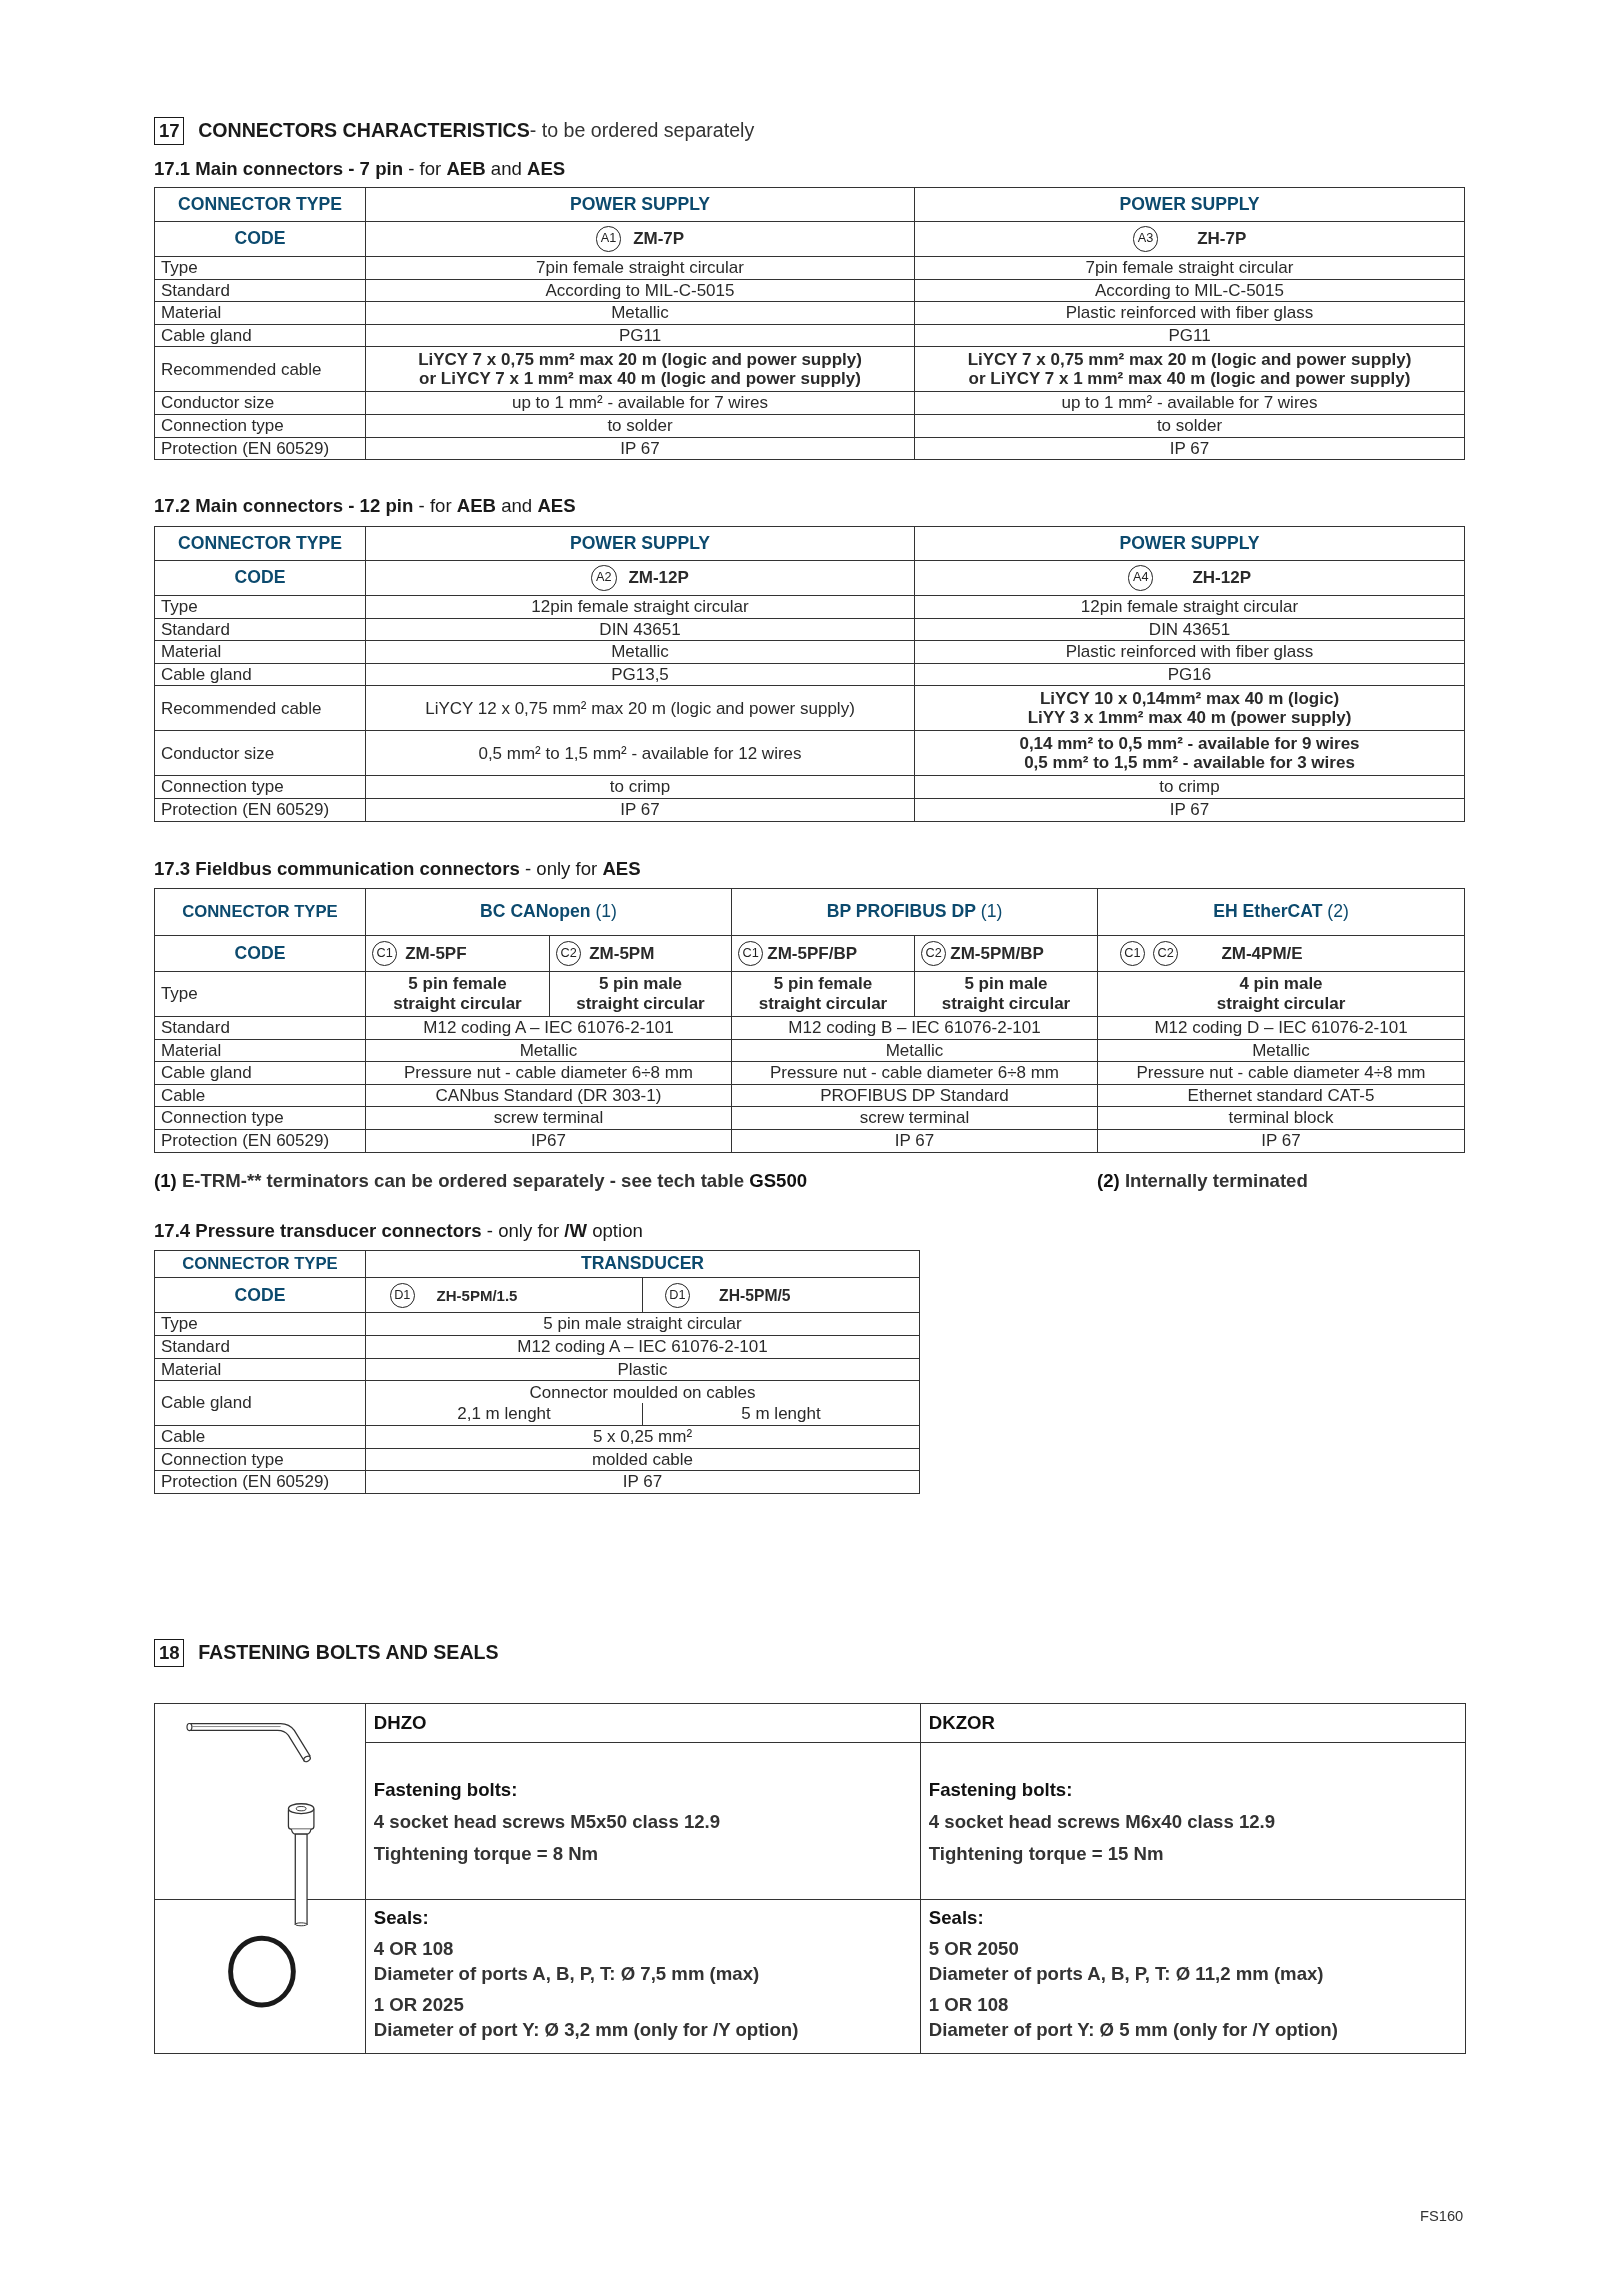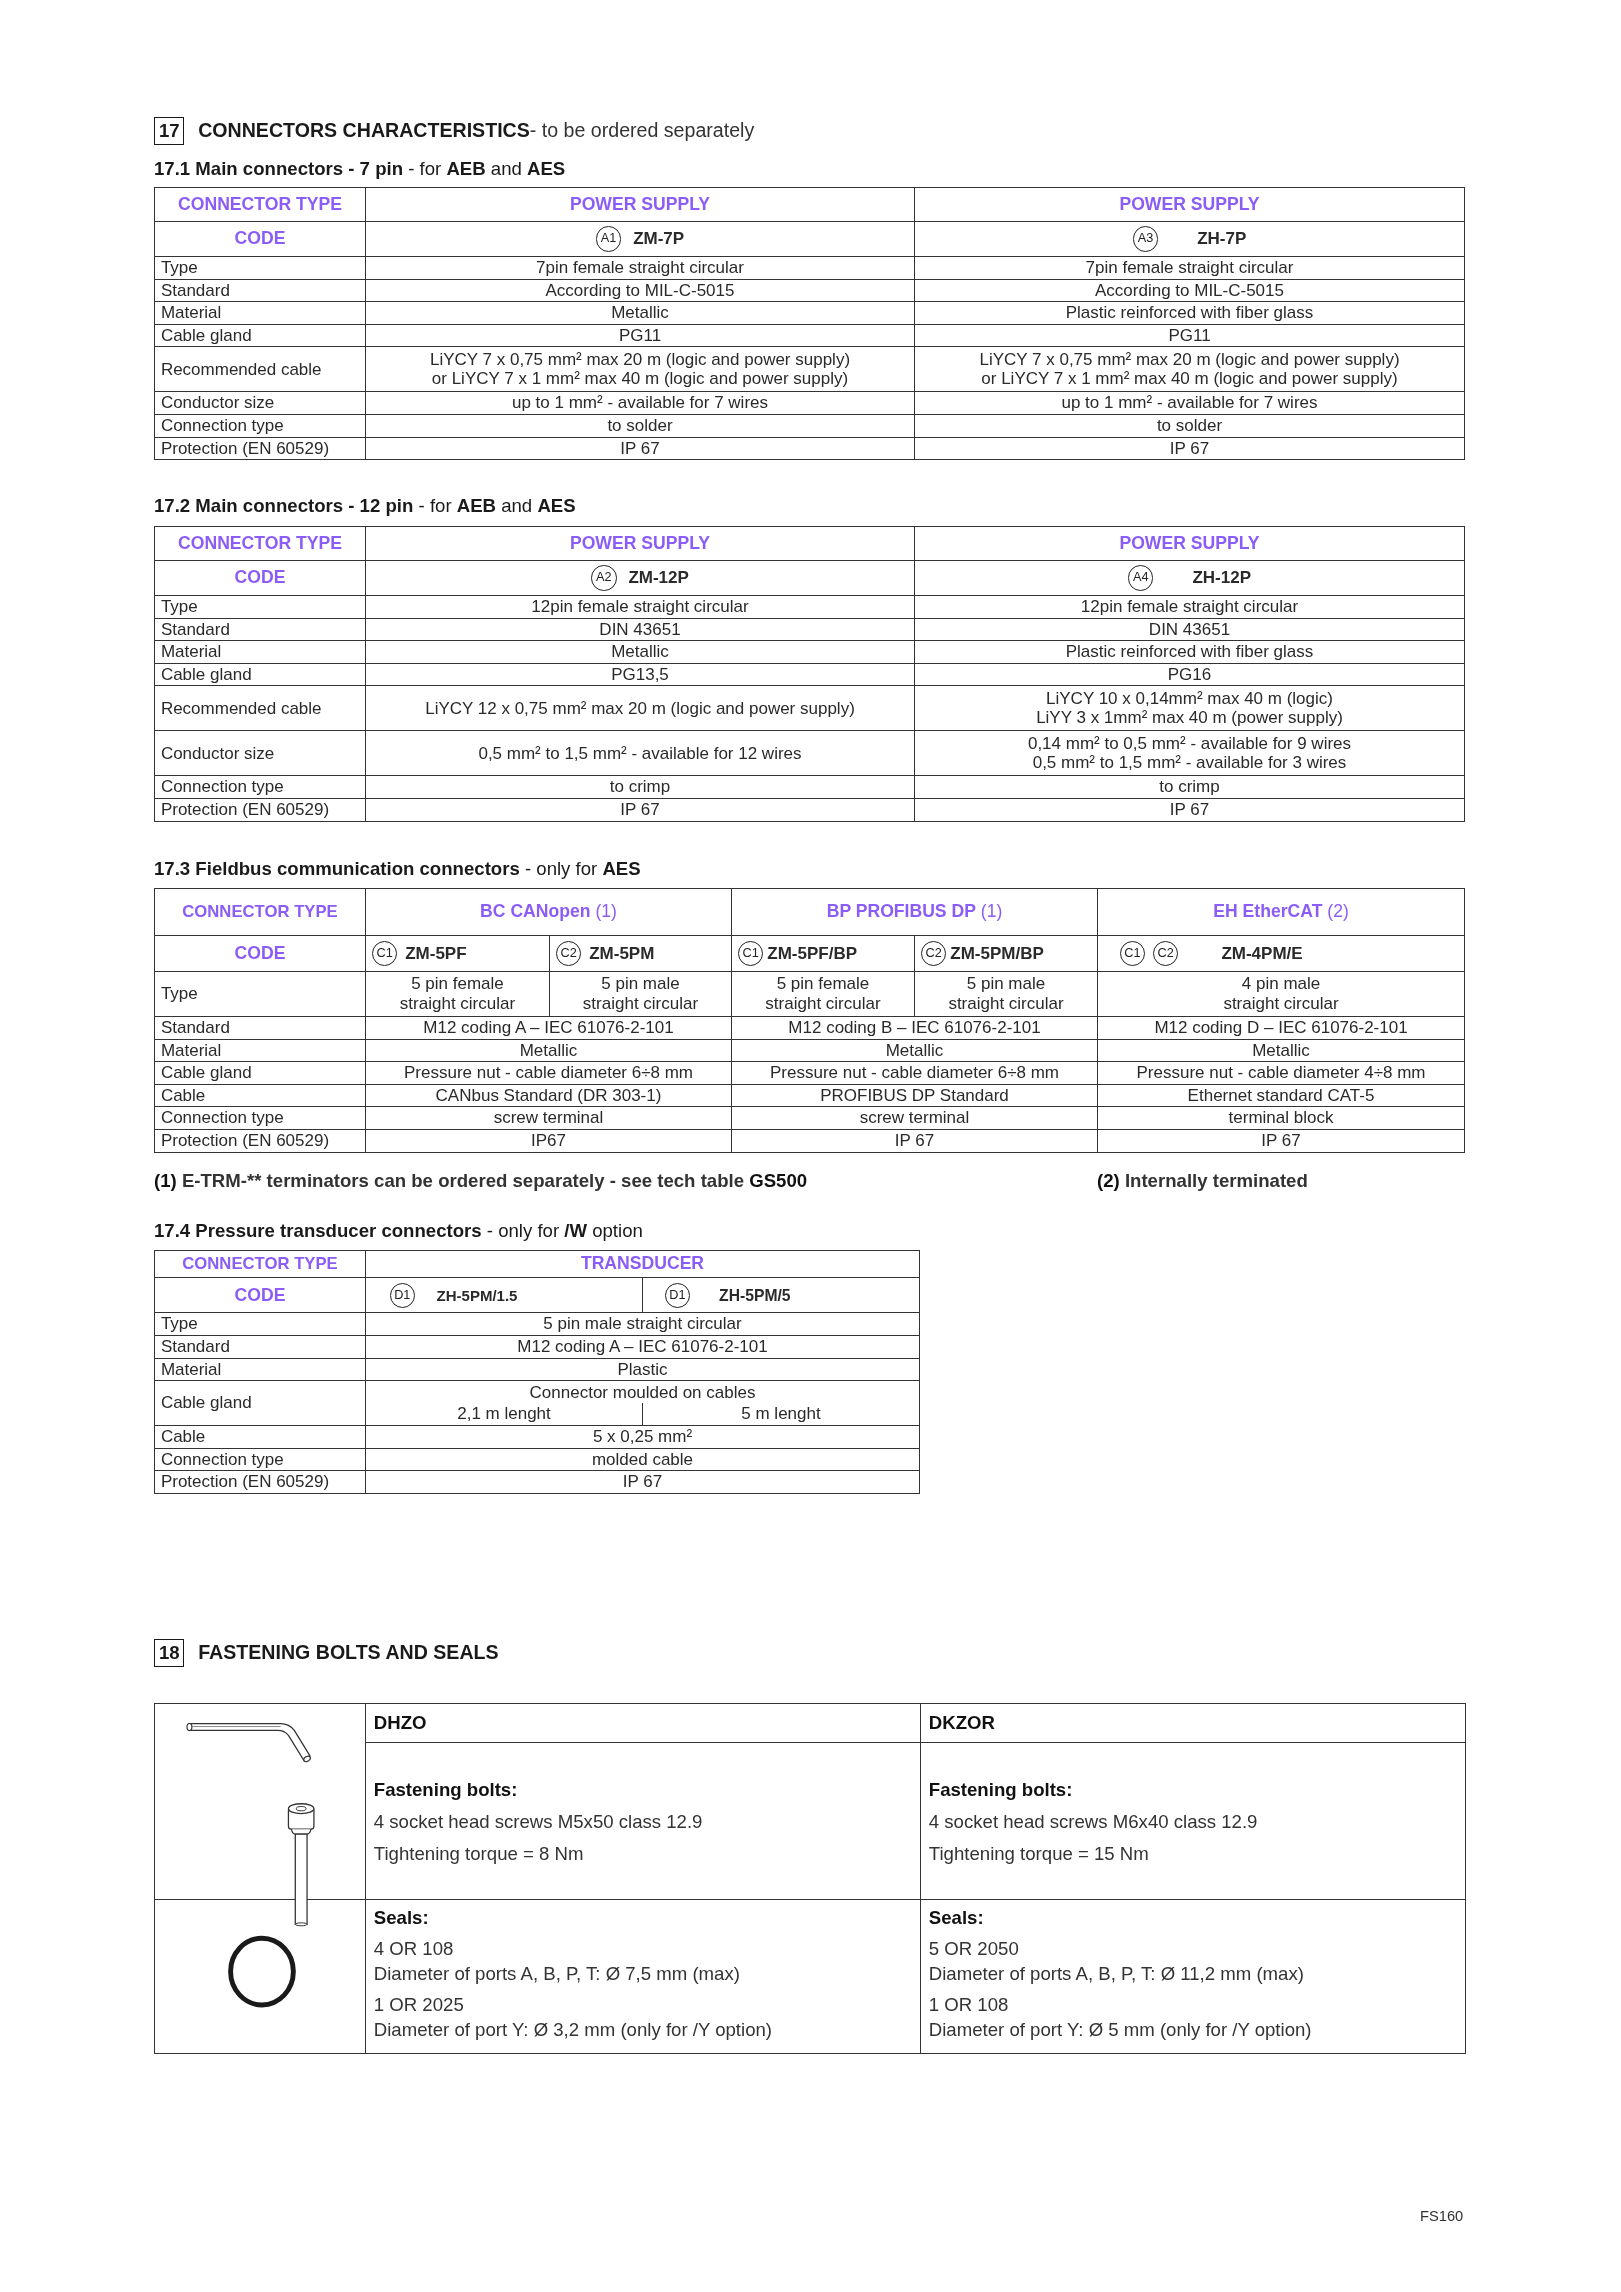--- a/index.html
+++ b/index.html
@@ -5,33 +5,33 @@
   html, body { margin:0; padding:0; background:#ffffff; }
   body { width:1621px; height:2293px; position:relative; font-family:"Liberation Sans", sans-serif; color:#1a1a1a; overflow:hidden; }
   .sec-title { position:absolute; font-size:19.6px; display:flex; align-items:center; }
   .sec-num { display:inline-block; border:1.5px solid #1a1a1a; padding:1px 3.9px; font-weight:bold; font-size:18.6px; margin-right:13.7px; line-height:23.5px; }
   .sec-bold { font-weight:bold; }
   .sec-light { font-weight:normal; color:#333; }
   .sub-title { position:absolute; font-size:18.6px; }
   table.spec { position:absolute; border-collapse:collapse; table-layout:fixed; font-size:17px; color:#2a2a2a; }
   table.spec td { border:1.5px solid #333; padding:0 5.9px; text-align:center; line-height:19.6px; vertical-align:middle; }
   table.spec td.lbl { text-align:left; }
-  table.spec td.hdr { font-weight:bold; color:#8b5cf6; font-size:17.6px; }
+  table.spec td.hdr { font-weight:bold; color:#0c4a6e; font-size:17.6px; }
   table.spec tr.h1 td { height:33px; }
   table.spec tr.h2 td { height:34px; }
   table.spec tr.r td { height:21.6px; }
   table.spec tr.r2 td { height:44px; }
   .circ { display:inline-block; width:23.5px; height:23.5px; border:1.3px solid #222; border-radius:50%; font-size:12.7px; line-height:23.5px; text-align:center; font-weight:normal; vertical-align:middle; margin-right:11.8px; color:#222; }
   .code { font-weight:bold; vertical-align:middle; }
   .note { position:absolute; font-size:18.6px; color:#333;font-weight:bold; }
   .note b { color:#111; }
   table.bolts { position:absolute; border-collapse:collapse; table-layout:fixed; font-size:18.6px; color:#333; }
   table.bolts td { border:1.5px solid #333; padding:0 7.8px; vertical-align:top; }
   .blk-title { font-weight:bold; color:#111; }
-  .line { display:block; }
+  .line { display:block;font-weight:bold; }
   .footer { position:absolute; font-size:14.7px; color:#333; }
 </style>
 </head>
 <body>
 
 <div class="sec-title" style="left:154px; top:117px;">
   <span class="sec-num">17</span>
   <span class="sec-bold">CONNECTORS CHARACTERISTICS</span>
   <span class="sec-light"> - to be ordered separately</span>
 </div>

